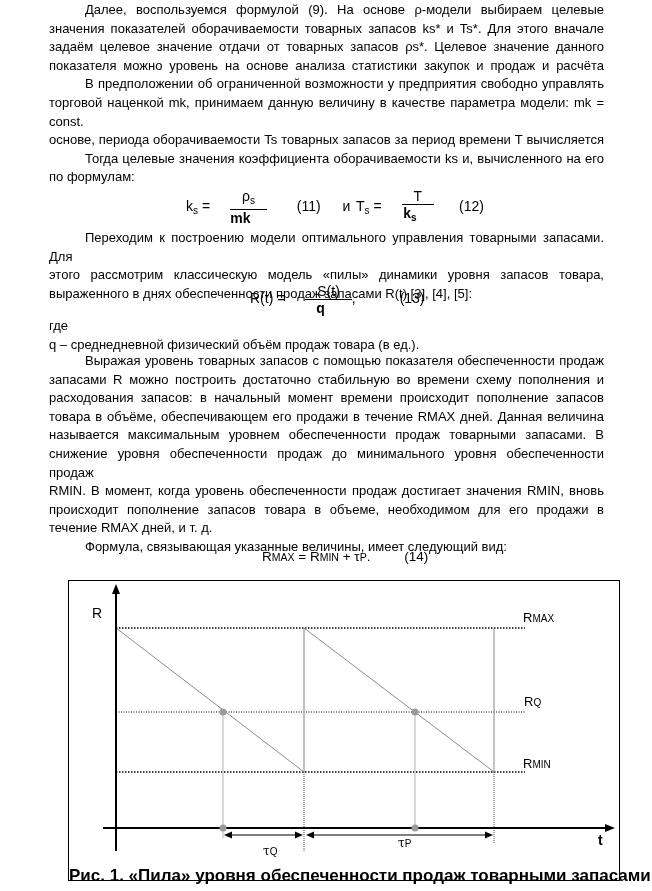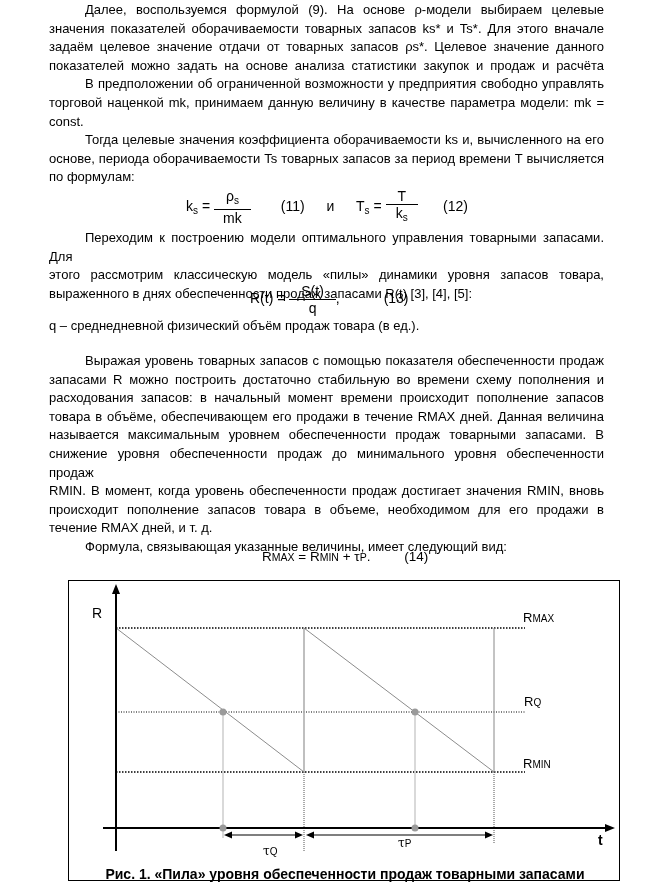--- a/index.html
+++ b/index.html
@@ -5,44 +5,44 @@
   html, body { margin: 0; padding: 0; background: #ffffff; }
   body { width: 652px; height: 891px; position: relative; overflow: hidden;
          font-family: "Liberation Sans", sans-serif; color: #000; }
   .text { position: absolute; left: 49px; width: 555px; font-size: 13px; line-height: 18.6px; }
   .p { margin: 0; text-align: justify; text-align-last: left; }
   .ind { text-indent: 36px; }
   .jl { text-align-last: justify; }
   .sm { font-size: 10.5px; }
   .formula { position: absolute; font-size: 14px; white-space: nowrap; }
   .frac { display: inline-block; vertical-align: middle; text-align: center; }
-  .frac .num { display: block; border-bottom: 1px solid #000; padding: 0 12px; line-height: 16px; }
-  .frac .den { display: block; line-height: 16px; }
+  .frac .num { display: block; border-bottom: 1px solid #000; padding: 0 12px; line-height: 16px; margin-left: 16px; }
+  .frac .den { display: block; line-height: 16px; font-weight: bold; }
   .sub { font-size: 10px; vertical-align: -3px; }
   .figure { position: absolute; left: 68px; top: 580px; width: 552px; height: 301px;
             border: 1px solid #000; box-sizing: border-box; }
   svg { position: absolute; left: 0; top: 0; }
   .caption { position: absolute; left: 0; width: 552px; top: 285px; text-align: center;
-             font-weight: bold; font-size: 14px; white-space: nowrap; }
+             font-weight: bold; font-size: 17px; white-space: nowrap; }
   .lbl { position: absolute; font-size: 13px; white-space: nowrap; }
   .lblsm { font-size: 10px; }
 </style>
 </head>
 <body>
 
 <div class="text" style="top:1px;">
   <div class="p ind jl">Далее, воспользуемся формулой (9). На основе ρ-модели выбираем целевые</div>
   <div class="p jl">значения показателей оборачиваемости товарных запасов ks* и Ts*. Для этого вначале</div>
   <div class="p jl">задаём целевое значение отдачи от товарных запасов ρs*. Целевое значение данного</div>
-  <div class="p jl">показателей можно задать на основе анализа статистики закупок и продаж и расчёта</div>
+  <div class="p jl">показателя можно уровень на основе анализа статистики закупок и продаж и расчёта</div>
   <div class="p ind jl">В предположении об ограниченной возможности у предприятия свободно управлять</div>
   <div class="p jl">торговой наценкой mk, принимаем данную величину в качестве параметра модели: mk =</div>
   <div class="p">const.</div>
+  <div class="p jl">основе, периода оборачиваемости Ts товарных запасов за период времени T вычисляется</div>
   <div class="p ind jl">Тогда целевые значения коэффициента оборачиваемости ks и, вычисленного на его</div>
-  <div class="p jl">основе, периода оборачиваемости Ts товарных запасов за период времени T вычисляется</div>
   <div class="p">по формулам:</div>
 </div>
 
 <div class="formula" style="left:186px; top:188px;">
   <span>k</span><span class="sub">s</span>
   =
   <span class="frac">
     <span class="num"><span>ρ</span><span class="sub">s</span></span>
     <span class="den">mk</span>
   </span>
@@ -68,20 +68,21 @@
 <div class="formula" style="left:250px; top:283px;">
   <span>R(t) =</span>
   <span class="frac">
     <span class="num">S(t)</span>
     <span class="den">q</span>
   </span><span>,</span>
   <span style="margin-left:40px;">(13)</span>
 </div>
 
 <div class="text" style="top:317px; left:49px;">
+  <div class="p">где</div>
   <div class="p">q – среднедневной физический объём продаж товара (в ед.).</div>
 </div>
 
 <div class="text" style="top:352px;">
   <div class="p ind jl">Выражая уровень товарных запасов с помощью показателя обеспеченности продаж</div>
   <div class="p jl">запасами R можно построить достаточно стабильную во времени схему пополнения и</div>
   <div class="p jl">расходования запасов: в начальный момент времени происходит пополнение запасов</div>
   <div class="p jl">товара в объёме, обеспечивающем его продажи в течение RMAX дней. Данная величина</div>
   <div class="p jl">называется максимальным уровнем обеспеченности продаж товарными запасами. В</div>
   <div class="p jl">снижение уровня обеспеченности продаж до минимального уровня обеспеченности продаж</div>

